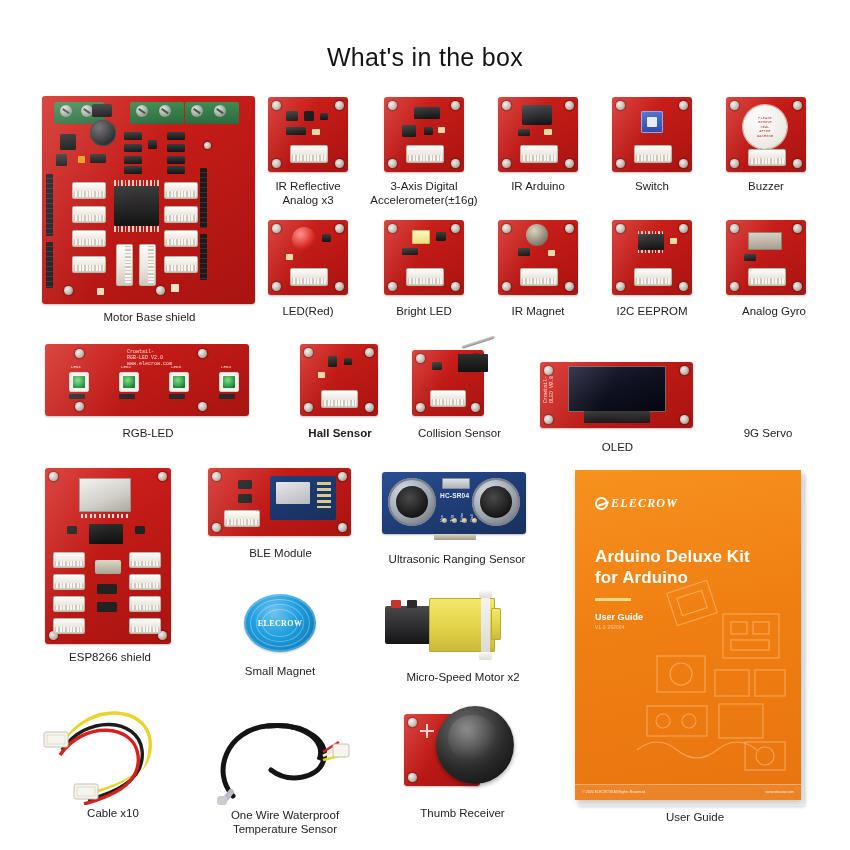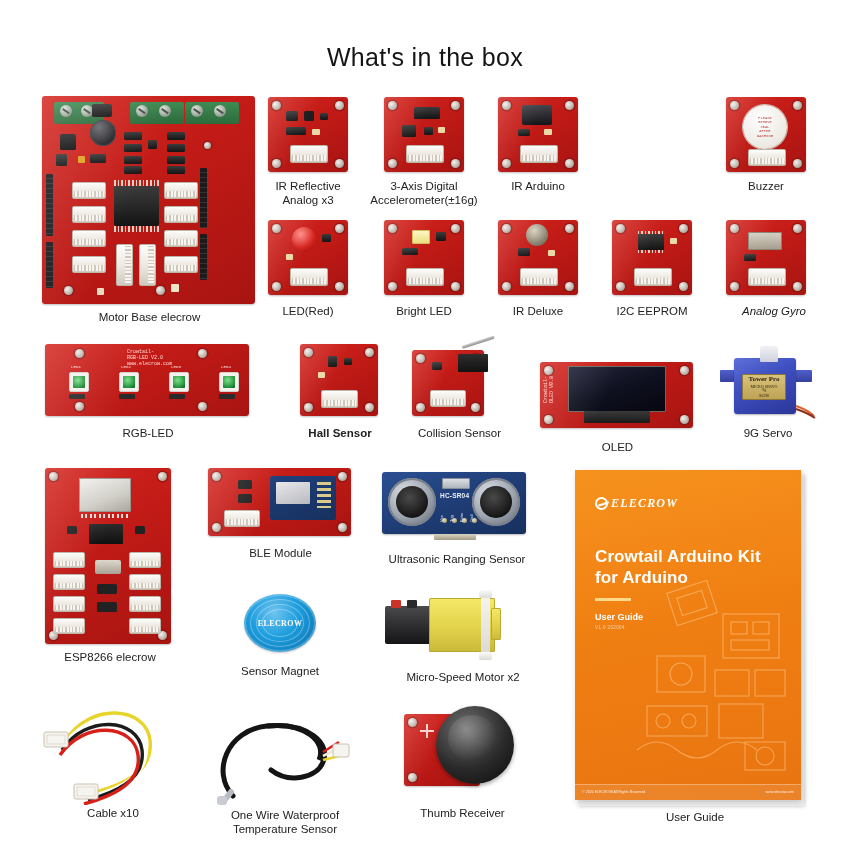--- a/index.html
+++ b/index.html
@@ -348,21 +348,21 @@
         <div class="conn" style="left:97px;top:148px;width:17px;height:42px;">
             <div class="pins" style="left:auto;right:1px;top:1px;bottom:1px;width:38%;height:auto;background:repeating-linear-gradient(180deg,#cfc7b9 0 1.4px,#f7f5f1 1.4px 3.4px);"></div>
           </div>
         <div class="hole" style="left:22px;top:190px;"></div>
         <div class="hole" style="left:114px;top:190px;"></div>
         <div class="hole sm" style="left:162px;top:46px;"></div>
         <div class="pad" style="left:55px;top:192px;width:7px;height:7px;background:#e8dcc0;"></div>
         <div class="pad" style="left:129px;top:188px;width:8px;height:8px;background:#f0e4c8;"></div>
       </div>
     </div>
-    <div class="caption" style="top:214px;">Motor Base elecrow</div>
+    <div class="caption" style="top:214px;">Motor Base shield</div>
   </div>
 
   <div class="item" style="left:268px;top:97px;width:80px;height:100px;">
     <div class="art" style="width:80px;height:78px;">
       <div class="pcb" style="position:absolute;left:0;top:0;width:80px;height:75px;">
         <div class="hole" style="left:4px;top:4px;"></div>
           <div class="hole" style="right:4px;top:4px;"></div>
         <div class="hole" style="left:4px;bottom:4px;"></div>
           <div class="hole" style="right:4px;bottom:4px;"></div>
         <div class="chip" style="left:18px;top:14px;width:12px;height:10px;"></div>
@@ -410,20 +410,36 @@
         <div class="chip" style="left:20px;top:32px;width:12px;height:7px;"></div>
         <div class="pad" style="left:46px;top:32px;width:8px;height:6px;"></div>
         <div class="conn" style="left:22px;top:48px;width:38px;height:18px;">
             <div class="pins"></div>
           </div>
       </div>
     </div>
     <div class="caption" style="top:82px;">IR Arduino</div>
   </div>
 
+  <div class="item" style="left:612px;top:97px;width:80px;height:100px;">
+    <div class="art" style="width:80px;height:78px;">
+      <div class="pcb" style="position:absolute;left:0;top:0;width:80px;height:75px;">
+        <div class="hole" style="left:4px;top:4px;"></div>
+          <div class="hole" style="right:4px;top:4px;"></div>
+        <div class="hole" style="left:4px;bottom:4px;"></div>
+          <div class="hole" style="right:4px;bottom:4px;"></div>
+        <div style="position:absolute;left:29px;top:14px;width:22px;height:22px;background:linear-gradient(180deg,#4f74d8,#2c4aa8);border-radius:2px;box-shadow:inset 0 0 0 1px #93a8e8;"></div>
+        <div style="position:absolute;left:35px;top:20px;width:10px;height:10px;background:#e9ecf6;border-radius:1px;"></div>
+        <div class="conn" style="left:22px;top:48px;width:38px;height:18px;">
+            <div class="pins"></div>
+          </div>
+      </div>
+    </div>
+    <div class="caption" style="top:82px;">Switch</div>
+  </div>
 
   <div class="item" style="left:726px;top:97px;width:80px;height:100px;">
     <div class="art" style="width:80px;height:78px;">
       <div class="pcb" style="position:absolute;left:0;top:0;width:80px;height:75px;">
         <div class="hole" style="left:4px;top:4px;"></div>
           <div class="hole" style="right:4px;top:4px;"></div>
         <div class="hole" style="left:4px;bottom:4px;"></div>
           <div class="hole" style="right:4px;bottom:4px;"></div>
         <div class="buzz-disc" style="left:17px;top:8px;width:44px;height:44px;">
           <div class="buzz-txt">PLEASE
@@ -484,21 +500,21 @@
         <div class="hole" style="left:4px;bottom:4px;"></div>
           <div class="hole" style="right:4px;bottom:4px;"></div>
         <div style="position:absolute;left:28px;top:4px;width:22px;height:22px;border-radius:50%;background:radial-gradient(circle at 38% 30%,#d8d2c0,#8f8774 60%,#5d5649);"></div>
         <div class="chip" style="left:20px;top:28px;width:12px;height:8px;"></div>
         <div class="pad" style="left:50px;top:30px;width:7px;height:6px;"></div>
         <div class="conn" style="left:22px;top:48px;width:38px;height:18px;">
             <div class="pins"></div>
           </div>
       </div>
     </div>
-    <div class="caption" style="top:84px;">IR Deluxe</div>
+    <div class="caption" style="top:84px;">IR Magnet</div>
   </div>
 
   <div class="item" style="left:612px;top:220px;width:80px;height:100px;">
     <div class="art" style="width:80px;height:78px;">
       <div class="pcb" style="position:absolute;left:0;top:0;width:80px;height:75px;">
         <div class="hole" style="left:4px;top:4px;"></div>
           <div class="hole" style="right:4px;top:4px;"></div>
         <div class="hole" style="left:4px;bottom:4px;"></div>
           <div class="hole" style="right:4px;bottom:4px;"></div>
         <div class="chip" style="left:26px;top:14px;width:26px;height:16px;border-radius:1px;"></div>
@@ -506,21 +522,21 @@
         <div style="position:absolute;left:26px;top:30px;width:26px;height:3px;background:repeating-linear-gradient(90deg,#ddd6c6 0 1.5px,transparent 1.5px 3.4px);"></div>
         <div class="pad" style="left:58px;top:18px;width:7px;height:6px;"></div>
         <div class="conn" style="left:22px;top:48px;width:38px;height:18px;">
             <div class="pins"></div>
           </div>
       </div>
     </div>
     <div class="caption" style="top:84px;">I2C EEPROM</div>
   </div>
 
-  <div class="item" style="left:726px;top:220px;width:96px;height:100px;font-style:italic;">
+  <div class="item" style="left:726px;top:220px;width:96px;height:100px;">
     <div class="art" style="width:80px;height:78px;">
       <div class="pcb" style="position:absolute;left:0;top:0;width:80px;height:75px;">
         <div class="hole" style="left:4px;top:4px;"></div>
           <div class="hole" style="right:4px;top:4px;"></div>
         <div class="hole" style="left:4px;bottom:4px;"></div>
           <div class="hole" style="right:4px;bottom:4px;"></div>
         <div style="position:absolute;left:22px;top:12px;width:34px;height:18px;background:linear-gradient(180deg,#d7d2c6,#a49c8c);border-radius:2px;box-shadow:inset 0 0 0 1px #8a8273;"></div>
         <div class="chip" style="left:18px;top:34px;width:12px;height:7px;"></div>
         <div class="conn" style="left:22px;top:48px;width:38px;height:18px;">
             <div class="pins"></div>
@@ -603,36 +619,20 @@
         <div class="oled-screen" style="left:28px;top:4px;width:98px;height:46px;"></div>
         <div class="oled-flex" style="left:44px;top:49px;width:66px;height:12px;"></div>
         <div class="silk" style="left:4px;top:14px;font-size:5px;white-space:pre-line;writing-mode:vertical-rl;transform:rotate(180deg);">Crowtail-
 OLED V0.8</div>
       </div>
     </div>
     <div class="caption" style="top:78px;">OLED</div>
   </div>
 
   <div class="item" style="left:718px;top:344px;width:100px;height:105px;">
-    <div class="art" style="width:100px;height:78px;">
-      <div class="servo-wing" style="left:2px;top:26px;width:18px;height:12px;"></div>
-      <div class="servo-wing" style="left:76px;top:26px;width:18px;height:12px;"></div>
-      <div class="servo-body" style="left:16px;top:14px;width:62px;height:56px;"></div>
-      <div class="servo-horn" style="left:42px;top:2px;width:18px;height:16px;"></div>
-      <div class="servo-label" style="left:24px;top:30px;width:44px;height:26px;">
-        <span style="font-size:7px;font-weight:700;">Tower Pro</span>
-        <span style="font-size:4px;margin-top:2px;">MICRO SERVO</span>
-        <span style="font-size:3.6px;">9g</span>
-        <span style="font-size:4.4px;margin-top:2px;">SG90</span>
-      </div>
-      <svg class="cable-svg" width="100" height="78">
-        <path d="M78 62 Q90 66 96 72" stroke="#d8642a" stroke-width="2" fill="none"></path>
-        <path d="M78 65 Q90 69 97 74" stroke="#8a2b1e" stroke-width="2" fill="none"></path>
-      </svg>
-    </div>
     <div class="caption" style="top:82px;">9G Servo</div>
   </div>
 
   <div class="item" style="left:45px;top:468px;width:130px;height:200px;">
     <div class="art" style="width:130px;height:178px;">
       <div class="pcb" style="position:absolute;left:0;top:0;width:126px;height:176px;">
         <div class="hole" style="left:4px;top:4px;"></div>
           <div class="hole" style="right:4px;top:4px;"></div>
         <div class="hole" style="left:4px;bottom:4px;"></div>
           <div class="hole" style="right:4px;bottom:4px;"></div>
@@ -663,21 +663,21 @@
             <div class="pins"></div>
           </div>
         <div class="conn" style="left:84px;top:150px;width:32px;height:16px;">
             <div class="pins"></div>
           </div>
         <div style="position:absolute;left:50px;top:92px;width:26px;height:14px;background:linear-gradient(180deg,#ddd8cc,#a9a294);border-radius:2px;"></div>
         <div class="chip tiny" style="left:52px;top:116px;width:20px;height:10px;"></div>
         <div class="chip tiny" style="left:52px;top:134px;width:20px;height:10px;"></div>
       </div>
     </div>
-    <div class="caption" style="top:182px;">ESP8266 elecrow</div>
+    <div class="caption" style="top:182px;">ESP8266 shield</div>
   </div>
 
   <div class="item" style="left:208px;top:468px;width:145px;height:100px;">
     <div class="art" style="width:145px;height:72px;">
       <div class="pcb" style="position:absolute;left:0;top:0;width:143px;height:68px;">
         <div class="hole" style="left:4px;top:4px;"></div>
           <div class="hole" style="right:4px;top:4px;"></div>
         <div class="hole" style="left:4px;bottom:4px;"></div>
           <div class="hole" style="right:4px;bottom:4px;"></div>
         <div class="ble-mod" style="left:62px;top:8px;width:66px;height:44px;">
@@ -717,21 +717,21 @@
 
   <div class="item" style="left:238px;top:590px;width:84px;height:100px;">
     <div class="art" style="width:84px;height:68px;">
       <div class="magnet" style="left:6px;top:4px;width:72px;height:58px;">
         <div class="magnet-ring" style="left:6px;top:5px;right:6px;bottom:5px;"></div>
         <div class="magnet-ring" style="left:12px;top:10px;right:12px;bottom:10px;"></div>
         <div class="magnet-ring" style="left:18px;top:15px;right:18px;bottom:15px;"></div>
         <div class="magnet-logo">ELECROW</div>
       </div>
     </div>
-    <div class="caption" style="top:74px;">Sensor Magnet</div>
+    <div class="caption" style="top:74px;">Small Magnet</div>
   </div>
 
   <div class="item" style="left:383px;top:590px;width:160px;height:100px;">
     <div class="art" style="width:160px;height:70px;">
       <div class="motor-can" style="left:2px;top:16px;width:46px;height:38px;"></div>
       <div style="position:absolute;left:8px;top:10px;width:10px;height:8px;background:#c9342a;border-radius:1px;"></div>
       <div style="position:absolute;left:24px;top:10px;width:10px;height:8px;background:#2a2a2a;border-radius:1px;"></div>
       <div class="motor-yellow" style="left:46px;top:8px;width:66px;height:54px;"></div>
       <div class="motor-yellow" style="left:108px;top:18px;width:10px;height:32px;"></div>
       <div class="motor-shaft" style="left:98px;top:2px;width:9px;height:66px;"></div>
@@ -814,21 +814,21 @@
           <rect x="92" y="130" width="44" height="34"></rect>
           <path d="M10 176 q20 -16 40 0 t40 0 t40 0"></path>
           <rect x="118" y="168" width="40" height="28"></rect>
           <circle cx="138" cy="182" r="9"></circle>
         </g>
       </svg>
       <div class="booklet-logo" style="left:20px;top:26px;font-size:12px;">
         <span class="logo-mark"></span>
         <span>ELECROW</span>
       </div>
-      <div class="booklet-title" style="left:20px;top:76px;">Crowtail Arduino Kit</div>
+      <div class="booklet-title" style="left:20px;top:76px;">Arduino Deluxe Kit</div>
       <div class="booklet-title" style="left:20px;top:97px;">for Arduino</div>
       <div class="booklet-rule" style="left:20px;top:128px;"></div>
       <div class="booklet-sub" style="left:20px;top:142px;">User Guide</div>
       <div class="booklet-sub2" style="left:20px;top:155px;">V1.0    202004</div>
       <div class="booklet-foot">
         <span class="c">© 2020 ELECROW All Rights Reserved</span>
         <span class="u">www.elecrow.com</span>
       </div>
     </div>
     <div class="caption" style="top:340px;">User Guide</div>

